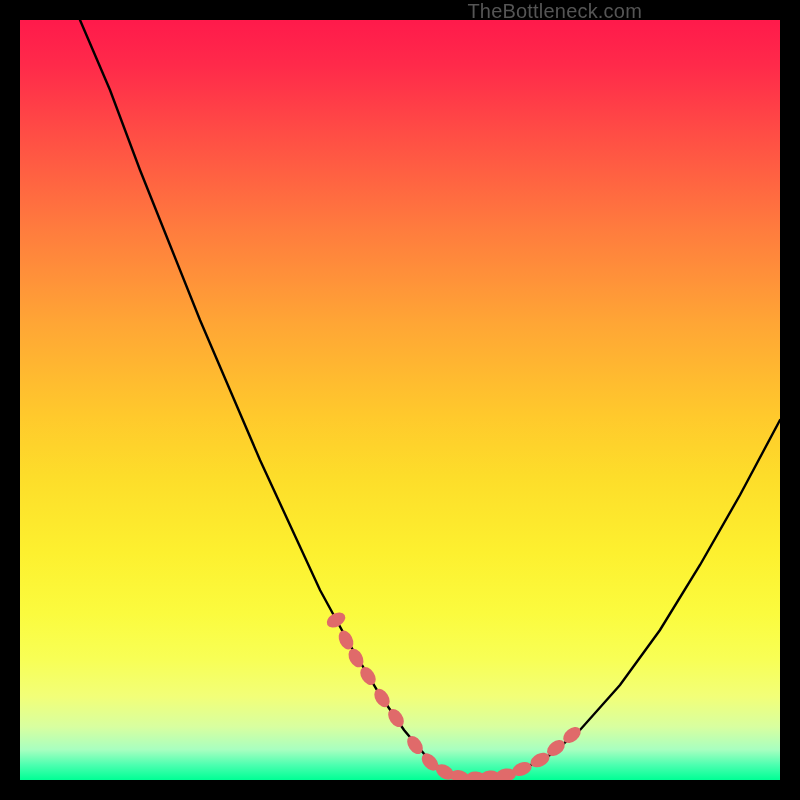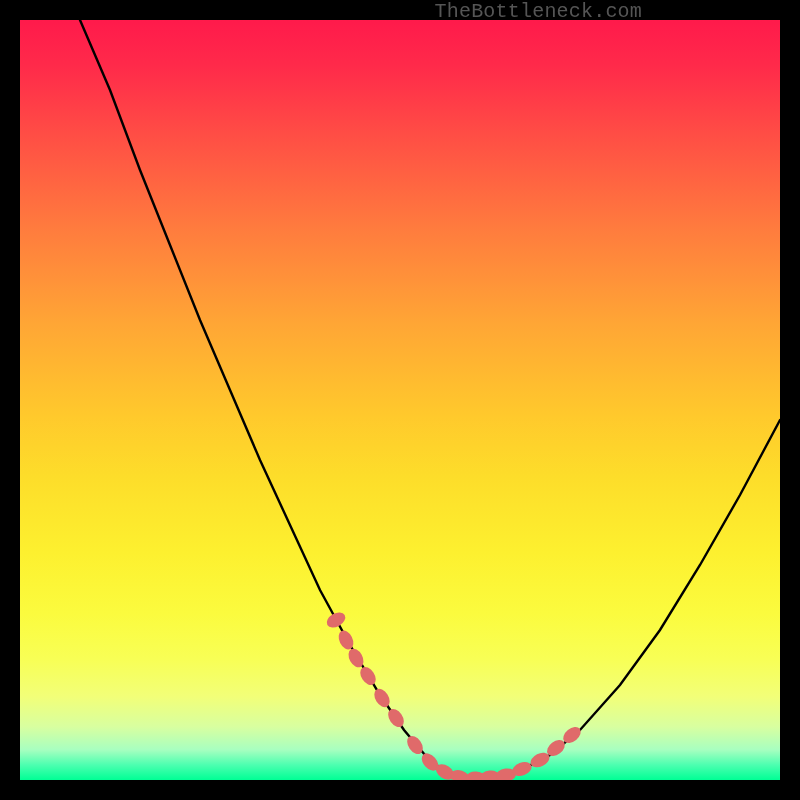--- a/index.html
+++ b/index.html
@@ -11,21 +11,20 @@
     font-family: Arial, Helvetica, sans-serif;
     overflow: hidden;
   }
   .frame {
     position: absolute;
     left: 0;
     top: 0;
     width: 664px;
     height: 800px;
     background: #000;
-    font-family: Liberation Mono, monospace;
   }
   .plot-area {
     position: absolute;
     left: 20px;
     top: 20px;
     width: 760px;
     height: 760px;
     background: linear-gradient(to bottom,
       #ff1a4b 0%,
       #ff2a4a 6%,

